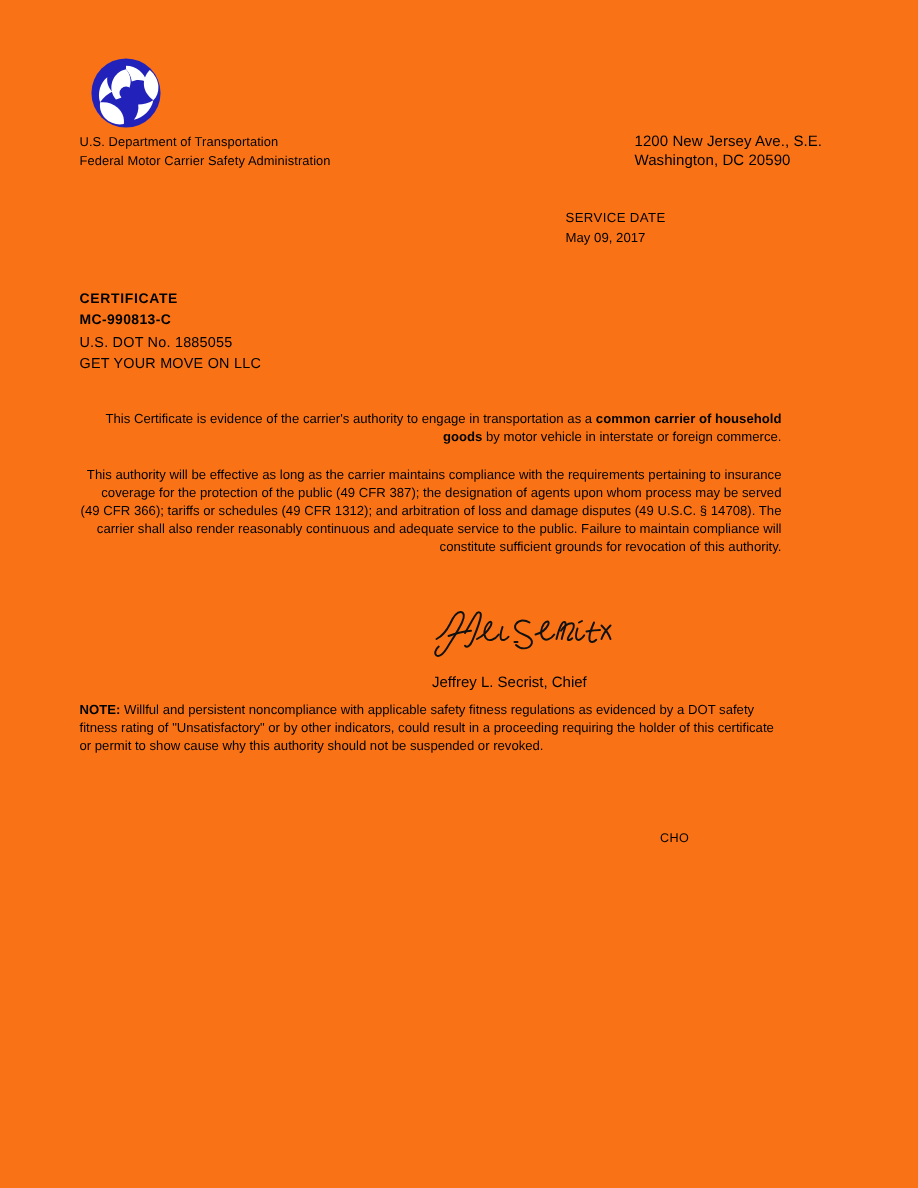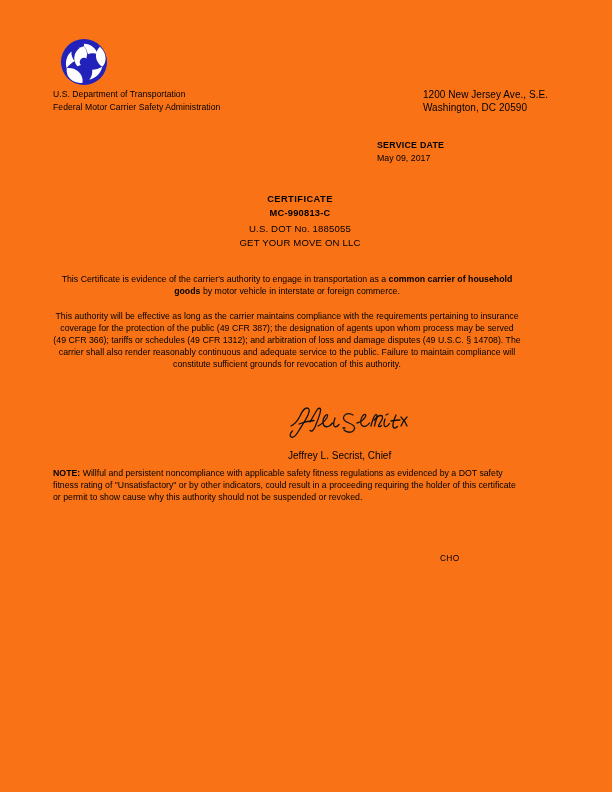--- a/index.html
+++ b/index.html
@@ -60,31 +60,31 @@
 
   
   .service-date-block {
     position: absolute;
     left: 377px;
     top: 139px;
     font-size: 8.8px;
     line-height: 13.4px;
   }
   .service-date-block .sd-label {
-    font-weight: bold;
+    font-weight: normal;
     letter-spacing: 0.25px;
   }
 
   
   .cert-heading {
     position: absolute;
-    left: 65px;
+    left: 53px;
     top: 192px;
     width: 470px;
-    text-align: center;
+    text-align: left;
   }
   .cert-heading .cert-word {
     font-size: 9.3px;
     font-weight: bold;
     letter-spacing: 0.45px;
     line-height: 14.2px;
   }
   .cert-heading .cert-number {
     font-size: 9.3px;
     font-weight: bold;
@@ -100,21 +100,21 @@
   }
   .cert-heading .cert-dot { padding-top: 2px; }
 
   
   .body-para {
     position: absolute;
     left: 53px;
     width: 468px;
     font-size: 8.75px;
     line-height: 11.9px;
-    text-align: center;
+    text-align: right;
     letter-spacing: 0.01px;
   }
   #para-authority { top: 274px; }
   #para-effective { top: 311px; }
   .body-para b { font-weight: bold; }
 
   
   .signature-block {
     position: absolute;
     left: 288px;

